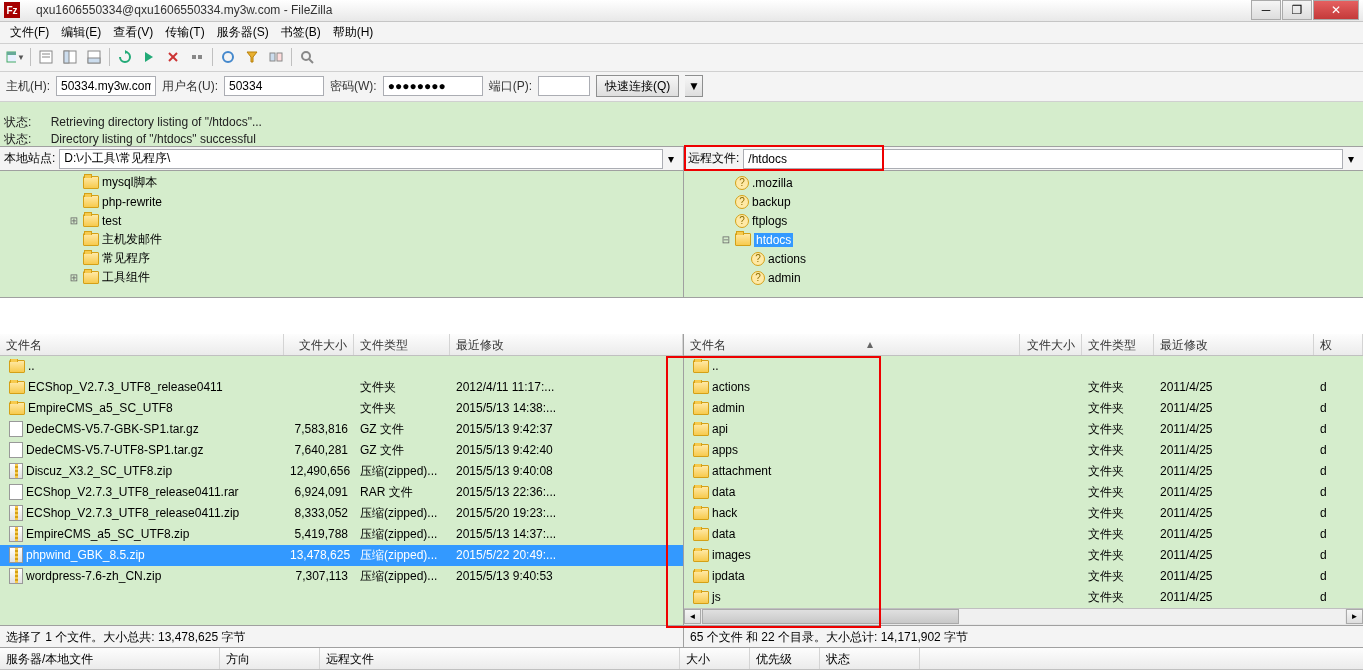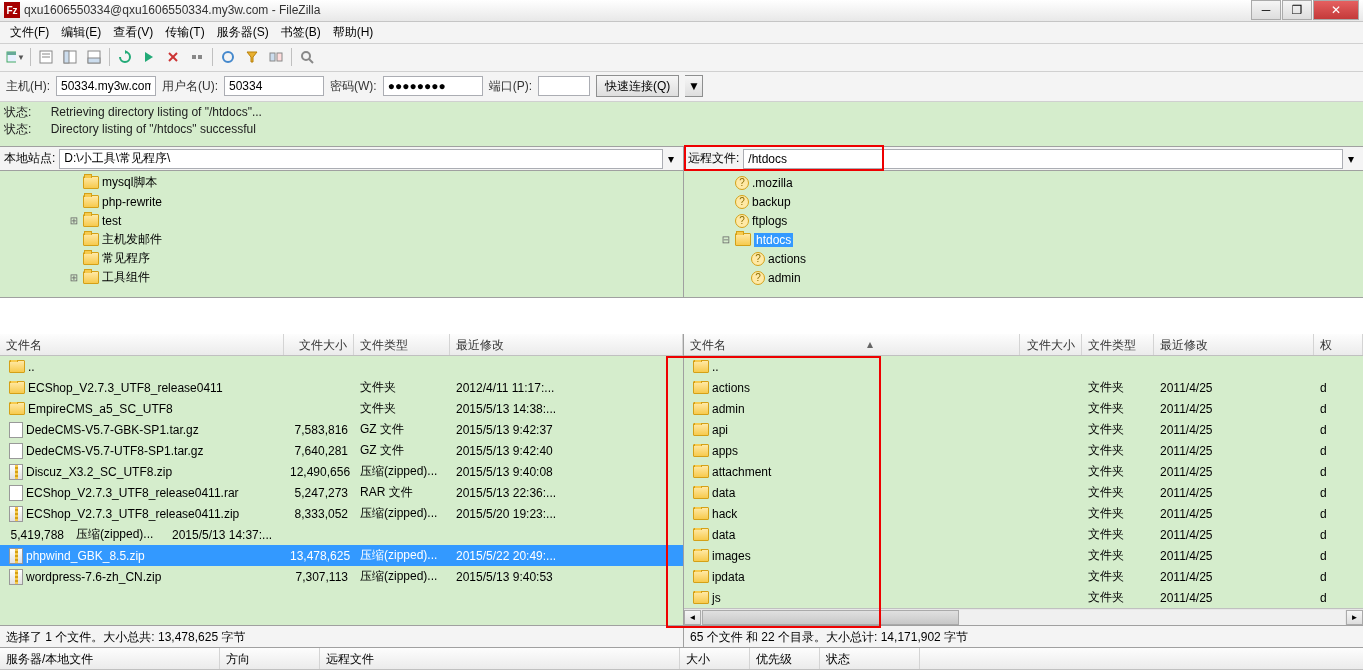--- a/index.html
+++ b/index.html
@@ -1,40 +1,40 @@
 <!DOCTYPE html>
 <html><head>
 <meta charset="utf-8">
 <style>
 * { margin: 0; padding: 0; box-sizing: border-box; font-family: "Microsoft YaHei", Tahoma, sans-serif; font-size: 12px; }
 body { background: #f0f0f0; width: 1363px; height: 670px; overflow: hidden; }
 .window { display: flex; flex-direction: column; height: 100%; background: #fff; }
 
-.titlebar { height: 22px; background: linear-gradient(#fff,#e8e8e8); display: flex; align-items: center; padding: 0 4px; border-bottom: 1px solid #c5c5c5; }
+.titlebar { height: 22px; background: linear-gradient(#fff,#e8e8e8); display: flex; align-items: center; padding: 0 4px; border-bottom: 1px solid #c5c5c5; gap: 12px; }
 .titlebar .app-icon { width: 16px; height: 16px; background: #a60000; color: #fff; font-weight: bold; font-size: 10px; display: flex; align-items: center; justify-content: center; margin-right: 4px; }
 .titlebar .title-text { flex: 1; color: #333; }
 .titlebar .win-btns { display: flex; }
 .titlebar .win-btn { width: 30px; height: 20px; margin-left: 1px; background: linear-gradient(#f5f5f5,#ddd); border: 1px solid #aaa; display:flex;align-items:center;justify-content:center;cursor:pointer; }
 .titlebar .win-btn.close { background: linear-gradient(#e56060,#c43a3a); color:#fff; width: 46px; }
 
 .menubar { height: 22px; background: #f4f4f4; display: flex; align-items: center; padding: 0 4px; border-bottom: 1px solid #d0d0d0; }
 .menubar .menu-item { padding: 2px 6px; cursor: pointer; }
 
 .toolbar { height: 28px; background: #f4f4f4; display: flex; align-items: center; padding: 2px 4px; border-bottom: 1px solid #d0d0d0; gap:2px; }
 .tool-btn { width: 22px; height: 22px; display:flex; align-items:center; justify-content:center; cursor:pointer; border:1px solid transparent; }
 .tool-sep { width:1px; height:18px; background:#c0c0c0; margin:0 2px; }
 .dropdown-arrow { font-size:8px; margin-left:1px; color:#555; }
 
 .connectbar { height: 30px; background: #f4f4f4; display: flex; align-items: center; padding: 4px 6px; gap: 6px; border-bottom: 1px solid #d0d0d0; }
 .connectbar label { color:#333; }
 .connectbar input { border:1px solid #abadb3; height:20px; padding:0 4px; }
 .connectbar button { height:22px; padding:0 8px; background:linear-gradient(#f6f6f6,#dedede); border:1px solid #8e8f8f; cursor:pointer; }
 .quick-dd { width:18px; height:22px; border:1px solid #8e8f8f; border-left:none; background:linear-gradient(#f6f6f6,#dedede); display:flex;align-items:center;justify-content:center;cursor:pointer; }
 
-.logpane { height: 46px; background: #d5edcc; border-bottom: 1px solid #a0a0a0; overflow-y:scroll; padding:2px 4px; }
+.logpane { height: 46px; background: #d5edcc; border-bottom: 1px solid #a0a0a0; overflow-y:scroll; padding:12px 4px; }
 .logpane .log-line { white-space: pre; color:#222; line-height:17px; }
 .logpane .log-label { display:inline-block; width:40px; }
 
 .sitebar { height: 24px; display:flex; border-bottom:1px solid #a0a0a0; }
 .sitebar .half { display:flex; align-items:center; padding:0 4px; background:#f4f4f4; }
 .sitebar .half.left { width: 684px; border-right:1px solid #a0a0a0; }
 .sitebar .half.right { flex:1; position:relative; }
 .sitebar select, .sitebar input.path { flex:1; height:20px; border:1px solid #abadb3; padding:0 4px; background:#fff; }
 .sitebar label { margin-right:4px; }
 .red-box { position:absolute; border:2px solid #e00; }
@@ -353,34 +353,38 @@
             </div>
             <div class="cell" style="width: 70px; text-align: center;">12,490,656</div>
             <div class="cell" style="width: 96px;">压缩(zipped)...</div>
             <div class="cell" style="width: 200px;">2015/5/13 9:40:08</div>
           </div>
           <div class="list-row">
             <div class="cell name-cell" style="width: 284px;">
               <span class="file-icon"></span>
               <span>ECShop_V2.7.3_UTF8_release0411.rar</span>
             </div>
-            <div class="cell" style="width: 70px; text-align: right;">5,247,273</div>
+            <div class="cell" style="width: 70px; text-align: right;">6,924,091</div>
             <div class="cell" style="width: 96px;">RAR 文件</div>
             <div class="cell" style="width: 200px;">2015/5/13 22:36:...</div>
           </div>
           <div class="list-row">
             <div class="cell name-cell" style="width: 284px;">
               <span class="file-icon zip"></span>
               <span>ECShop_V2.7.3_UTF8_release0411.zip</span>
             </div>
             <div class="cell" style="width: 70px; text-align: right;">8,333,052</div>
             <div class="cell" style="width: 96px;">压缩(zipped)...</div>
             <div class="cell" style="width: 200px;">2015/5/20 19:23:...</div>
           </div>
           <div class="list-row">
+            <div class="cell name-cell" style="width: 284px;">
+              <span class="file-icon zip"></span>
+              <span>EmpireCMS_a5_SC_UTF8.zip</span>
+            </div>
             <div class="cell" style="width: 70px; text-align: right;">5,419,788</div>
             <div class="cell" style="width: 96px;">压缩(zipped)...</div>
             <div class="cell" style="width: 200px;">2015/5/13 14:37:...</div>
           </div>
           <div class="list-row sel">
             <div class="cell name-cell" style="width: 284px;">
               <span class="file-icon zip"></span>
               <span>phpwind_GBK_8.5.zip</span>
             </div>
             <div class="cell" style="width: 70px; text-align: right;">13,478,625</div>

